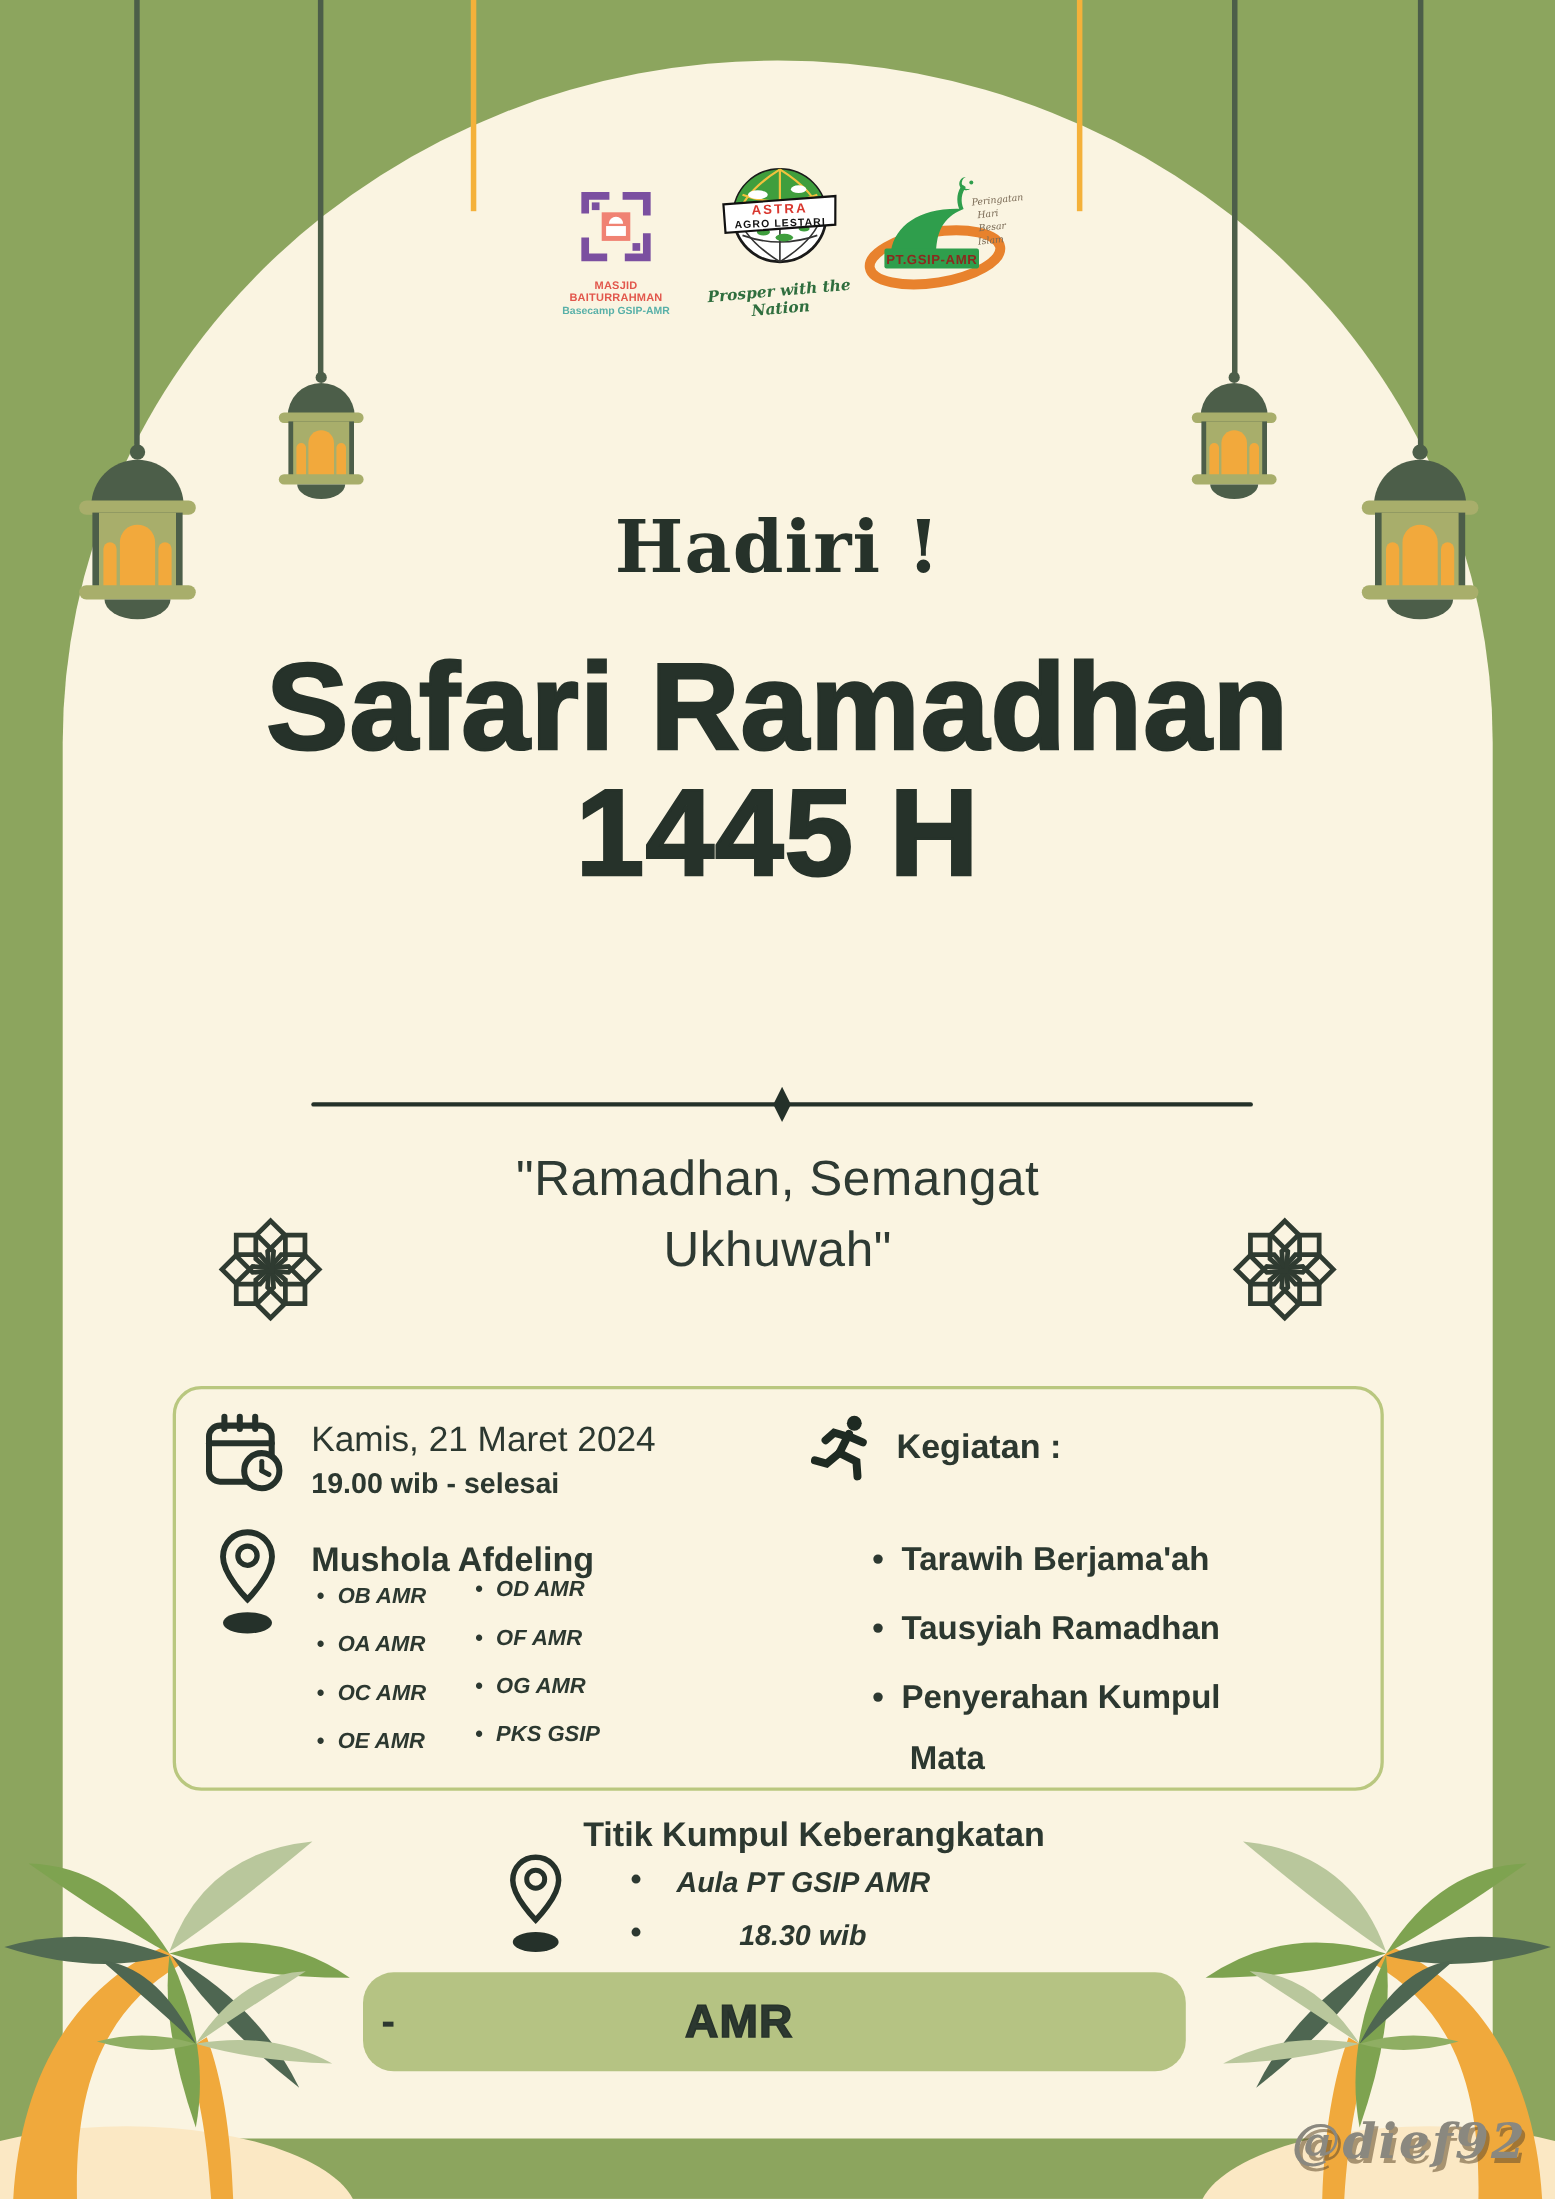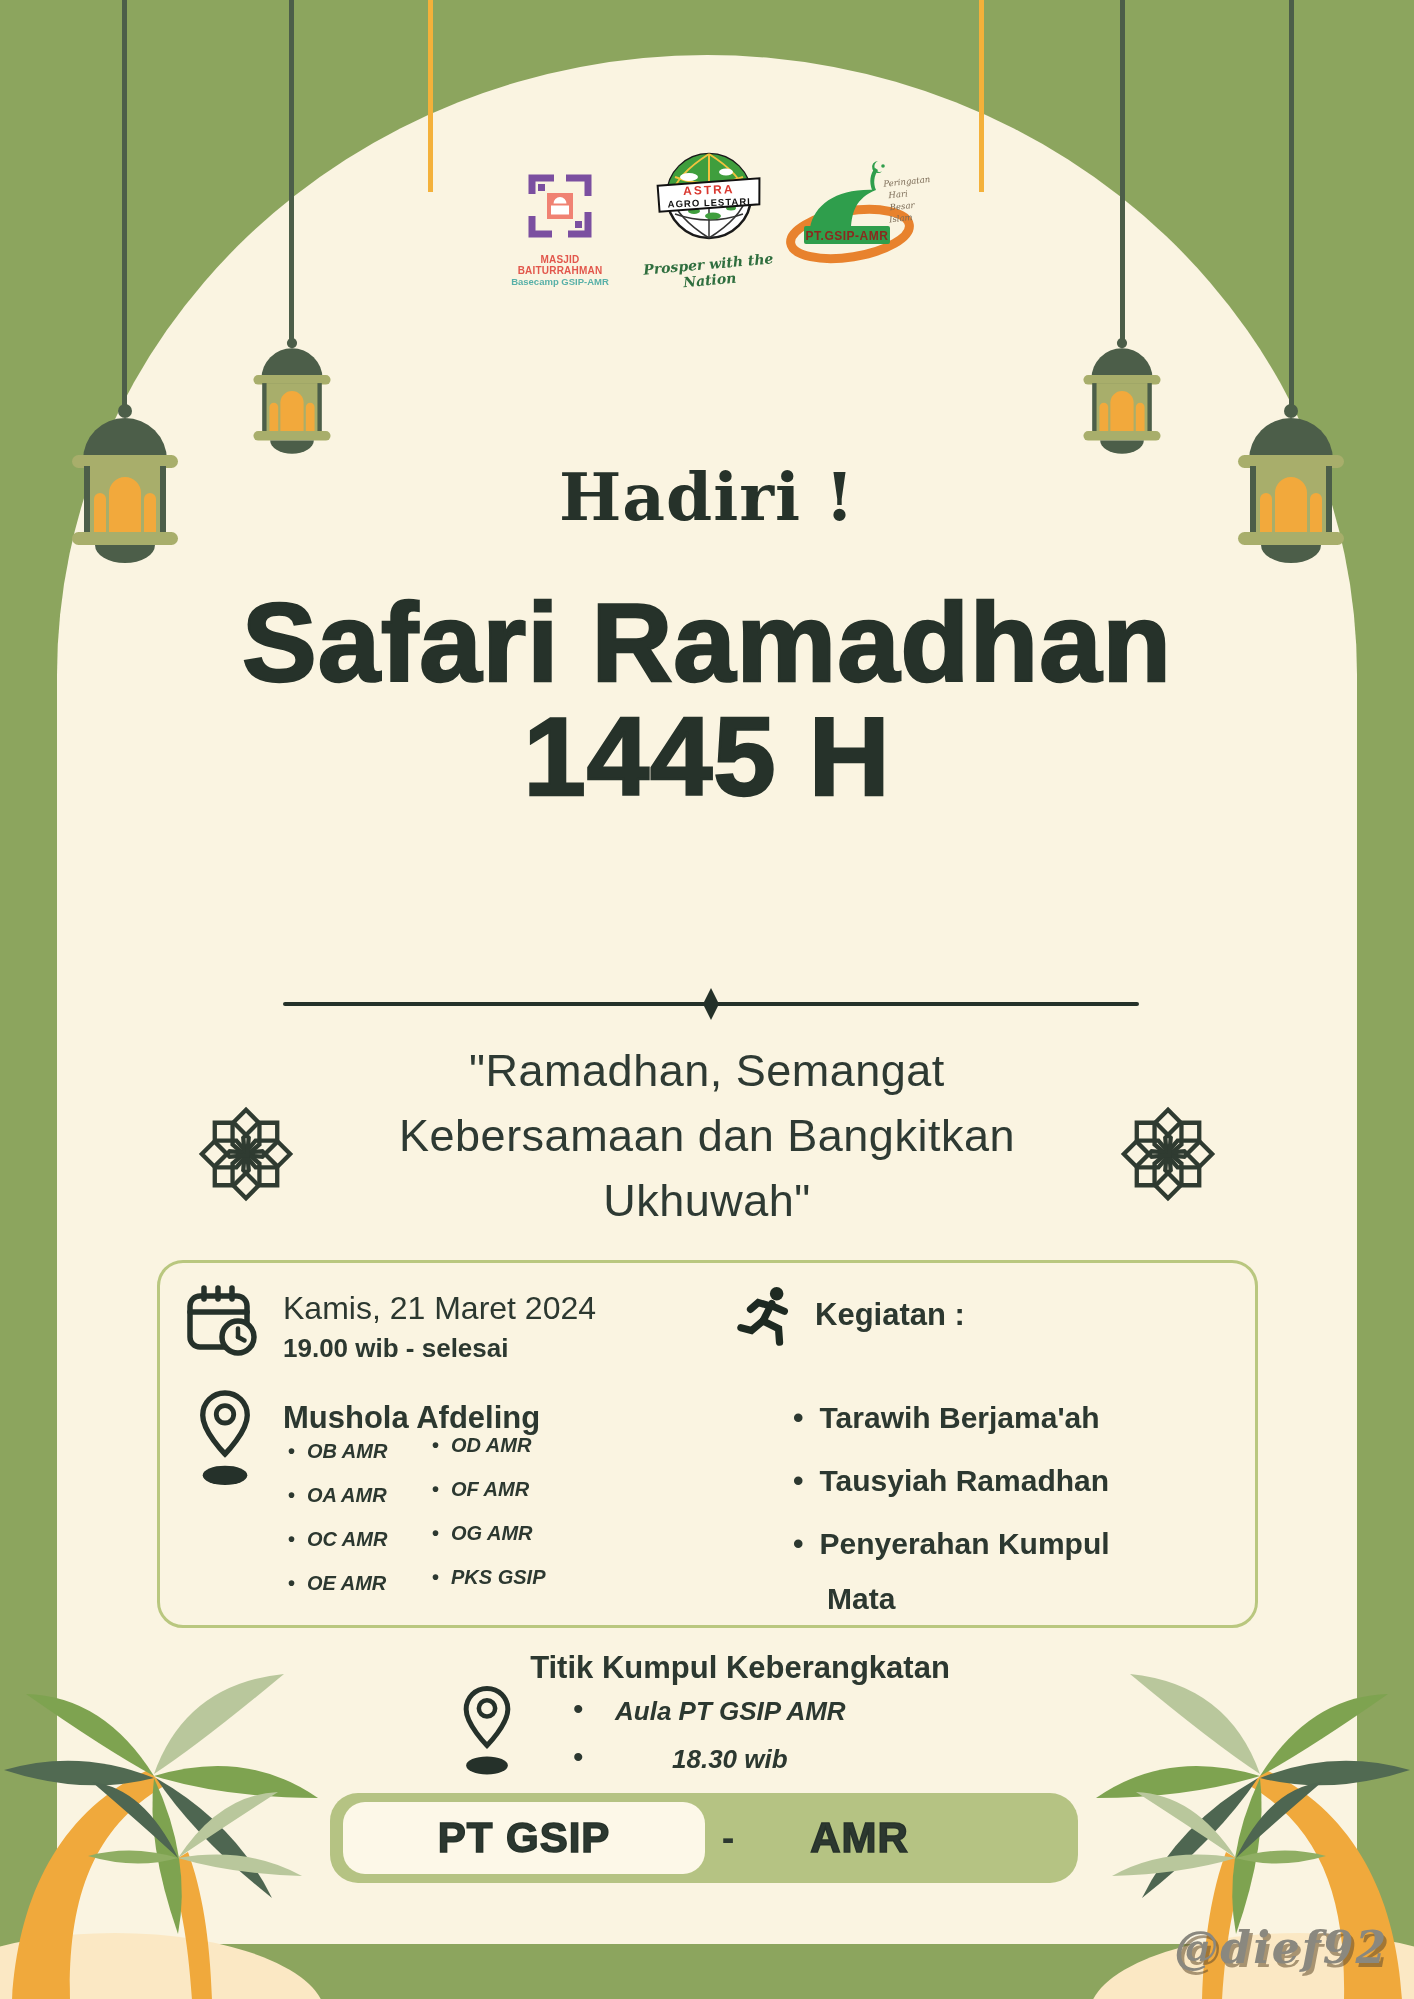--- a/index.html
+++ b/index.html
@@ -272,21 +272,20 @@
 <div class="title-line" id="title1">Safari Ramadhan</div>
 <div class="title-line" id="title2">1445 H</div>
 
 <div class="divider">
   <div class="line"></div>
   <div class="diamond"></div>
 </div>
 
 <div class="quote">
   <div>"Ramadhan, Semangat</div>
-  <div>Kebersamaan dan Bangkitkan</div>
   <div>Ukhuwah"</div>
 </div>
 
 <svg class="ornament" id="ornament-left" viewBox="-50 -50 100 100">
   <g stroke="#2f3b31" stroke-width="4.5" fill="none">
     <path d="M0,-46 L14,-32 L14,-10 L0,2 L-14,-10 L-14,-32 Z"></path>
     <path d="M0,-46 L14,-32 L14,-10 L0,2 L-14,-10 L-14,-32 Z" transform="rotate(45)"></path>
     <path d="M0,-46 L14,-32 L14,-10 L0,2 L-14,-10 L-14,-32 Z" transform="rotate(90)"></path>
     <path d="M0,-46 L14,-32 L14,-10 L0,2 L-14,-10 L-14,-32 Z" transform="rotate(135)"></path>
     <path d="M0,-46 L14,-32 L14,-10 L0,2 L-14,-10 L-14,-32 Z" transform="rotate(180)"></path>
@@ -369,21 +368,20 @@
   <path d="M32,5 C19,5 9,15 9,28 C9,45 32,68 32,68 C32,68 55,45 55,28 C55,15 45,5 32,5 Z" fill="none" stroke="#25312a" stroke-width="5.5"></path>
   <circle cx="32" cy="27" r="9" fill="none" stroke="#25312a" stroke-width="5"></circle>
   <ellipse cx="32" cy="90" rx="23" ry="10" fill="#25312a"></ellipse>
 </svg>
 <span class="meet-bullet abs" id="meet-b1">•</span>
 <div class="meet-row" id="meet-t1">Aula PT GSIP AMR</div>
 <span class="meet-bullet abs" id="meet-b2">•</span>
 <div class="meet-row" id="meet-t2">18.30 wib</div>
 
 <div class="badge">
-  <div class="badge-left">PT GSIP</div>
   <div class="badge-dash">-</div>
   <div class="badge-right">AMR</div>
 </div>
 
 <div class="sand" id="sand-left"></div>
 <div class="sand" id="sand-right"></div>
 
 <svg class="palm" id="palm-left" viewBox="0 0 340 402">
   <path d="M16,402 C22,300 62,215 152,172 L168,188 C94,232 72,305 74,402 Z" fill="#f0a93c"></path>
   <path d="M196,402 C192,340 184,300 172,266 L192,254 C206,292 214,340 216,402 Z" fill="#f0a93c"></path>

